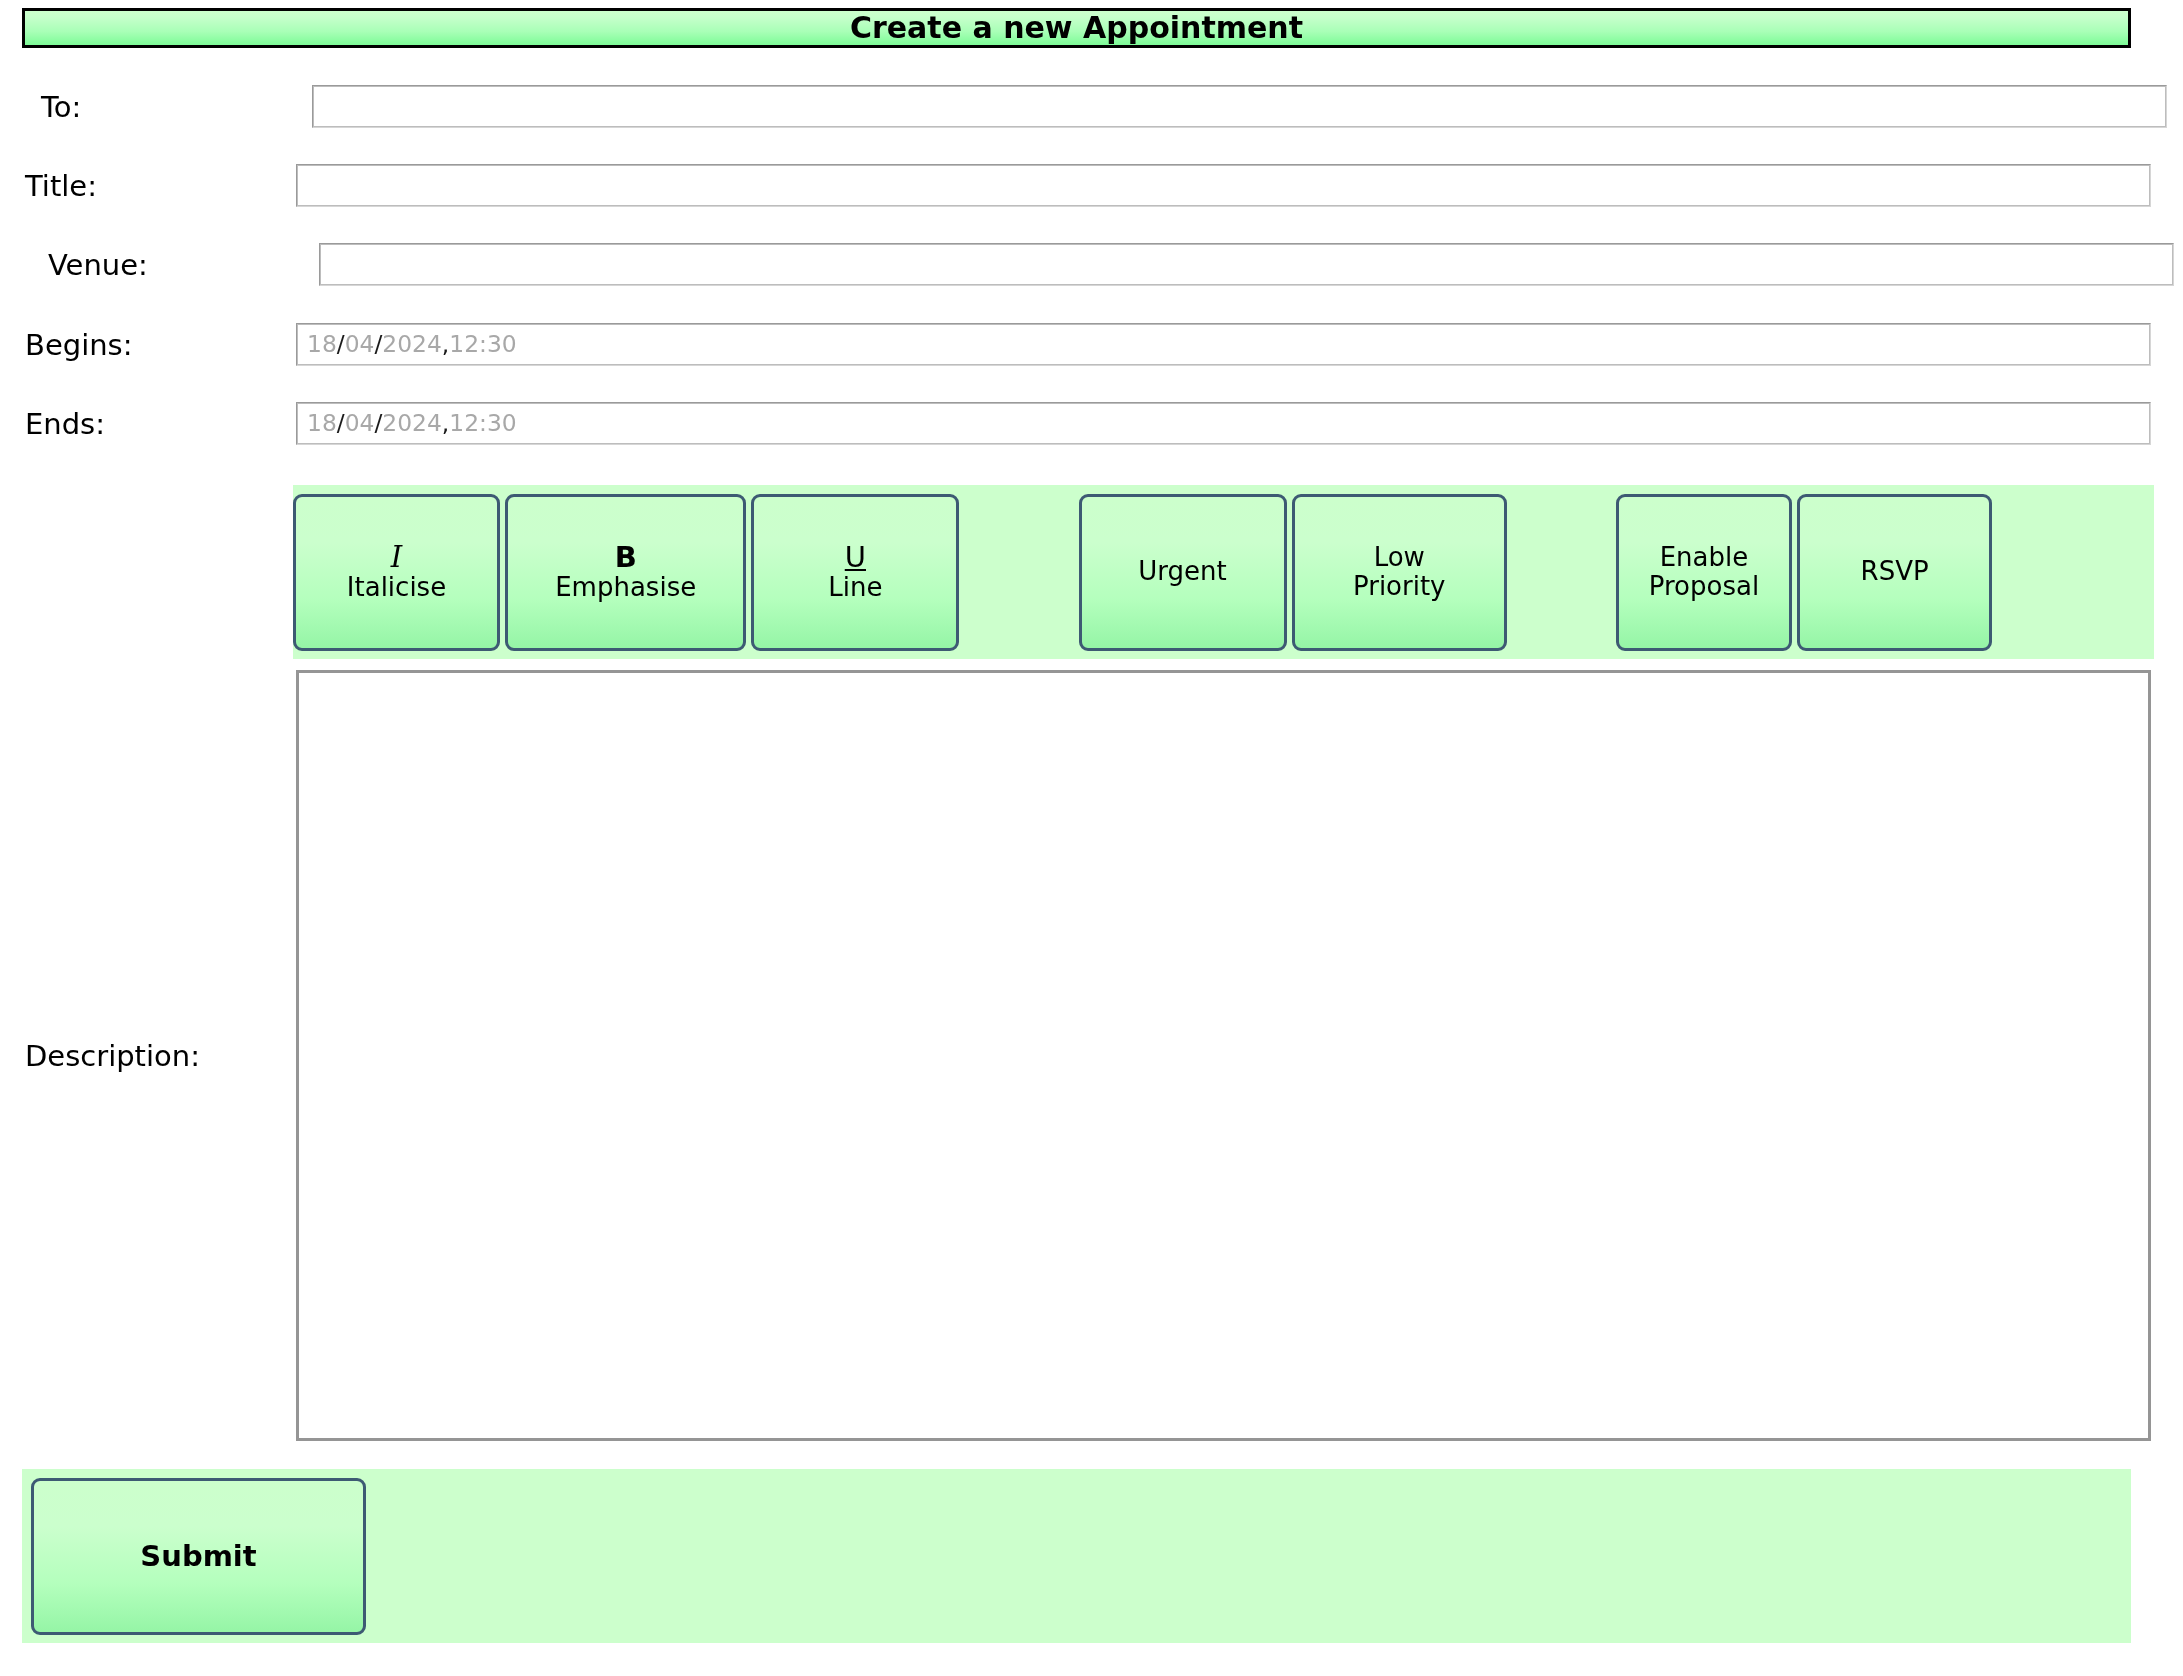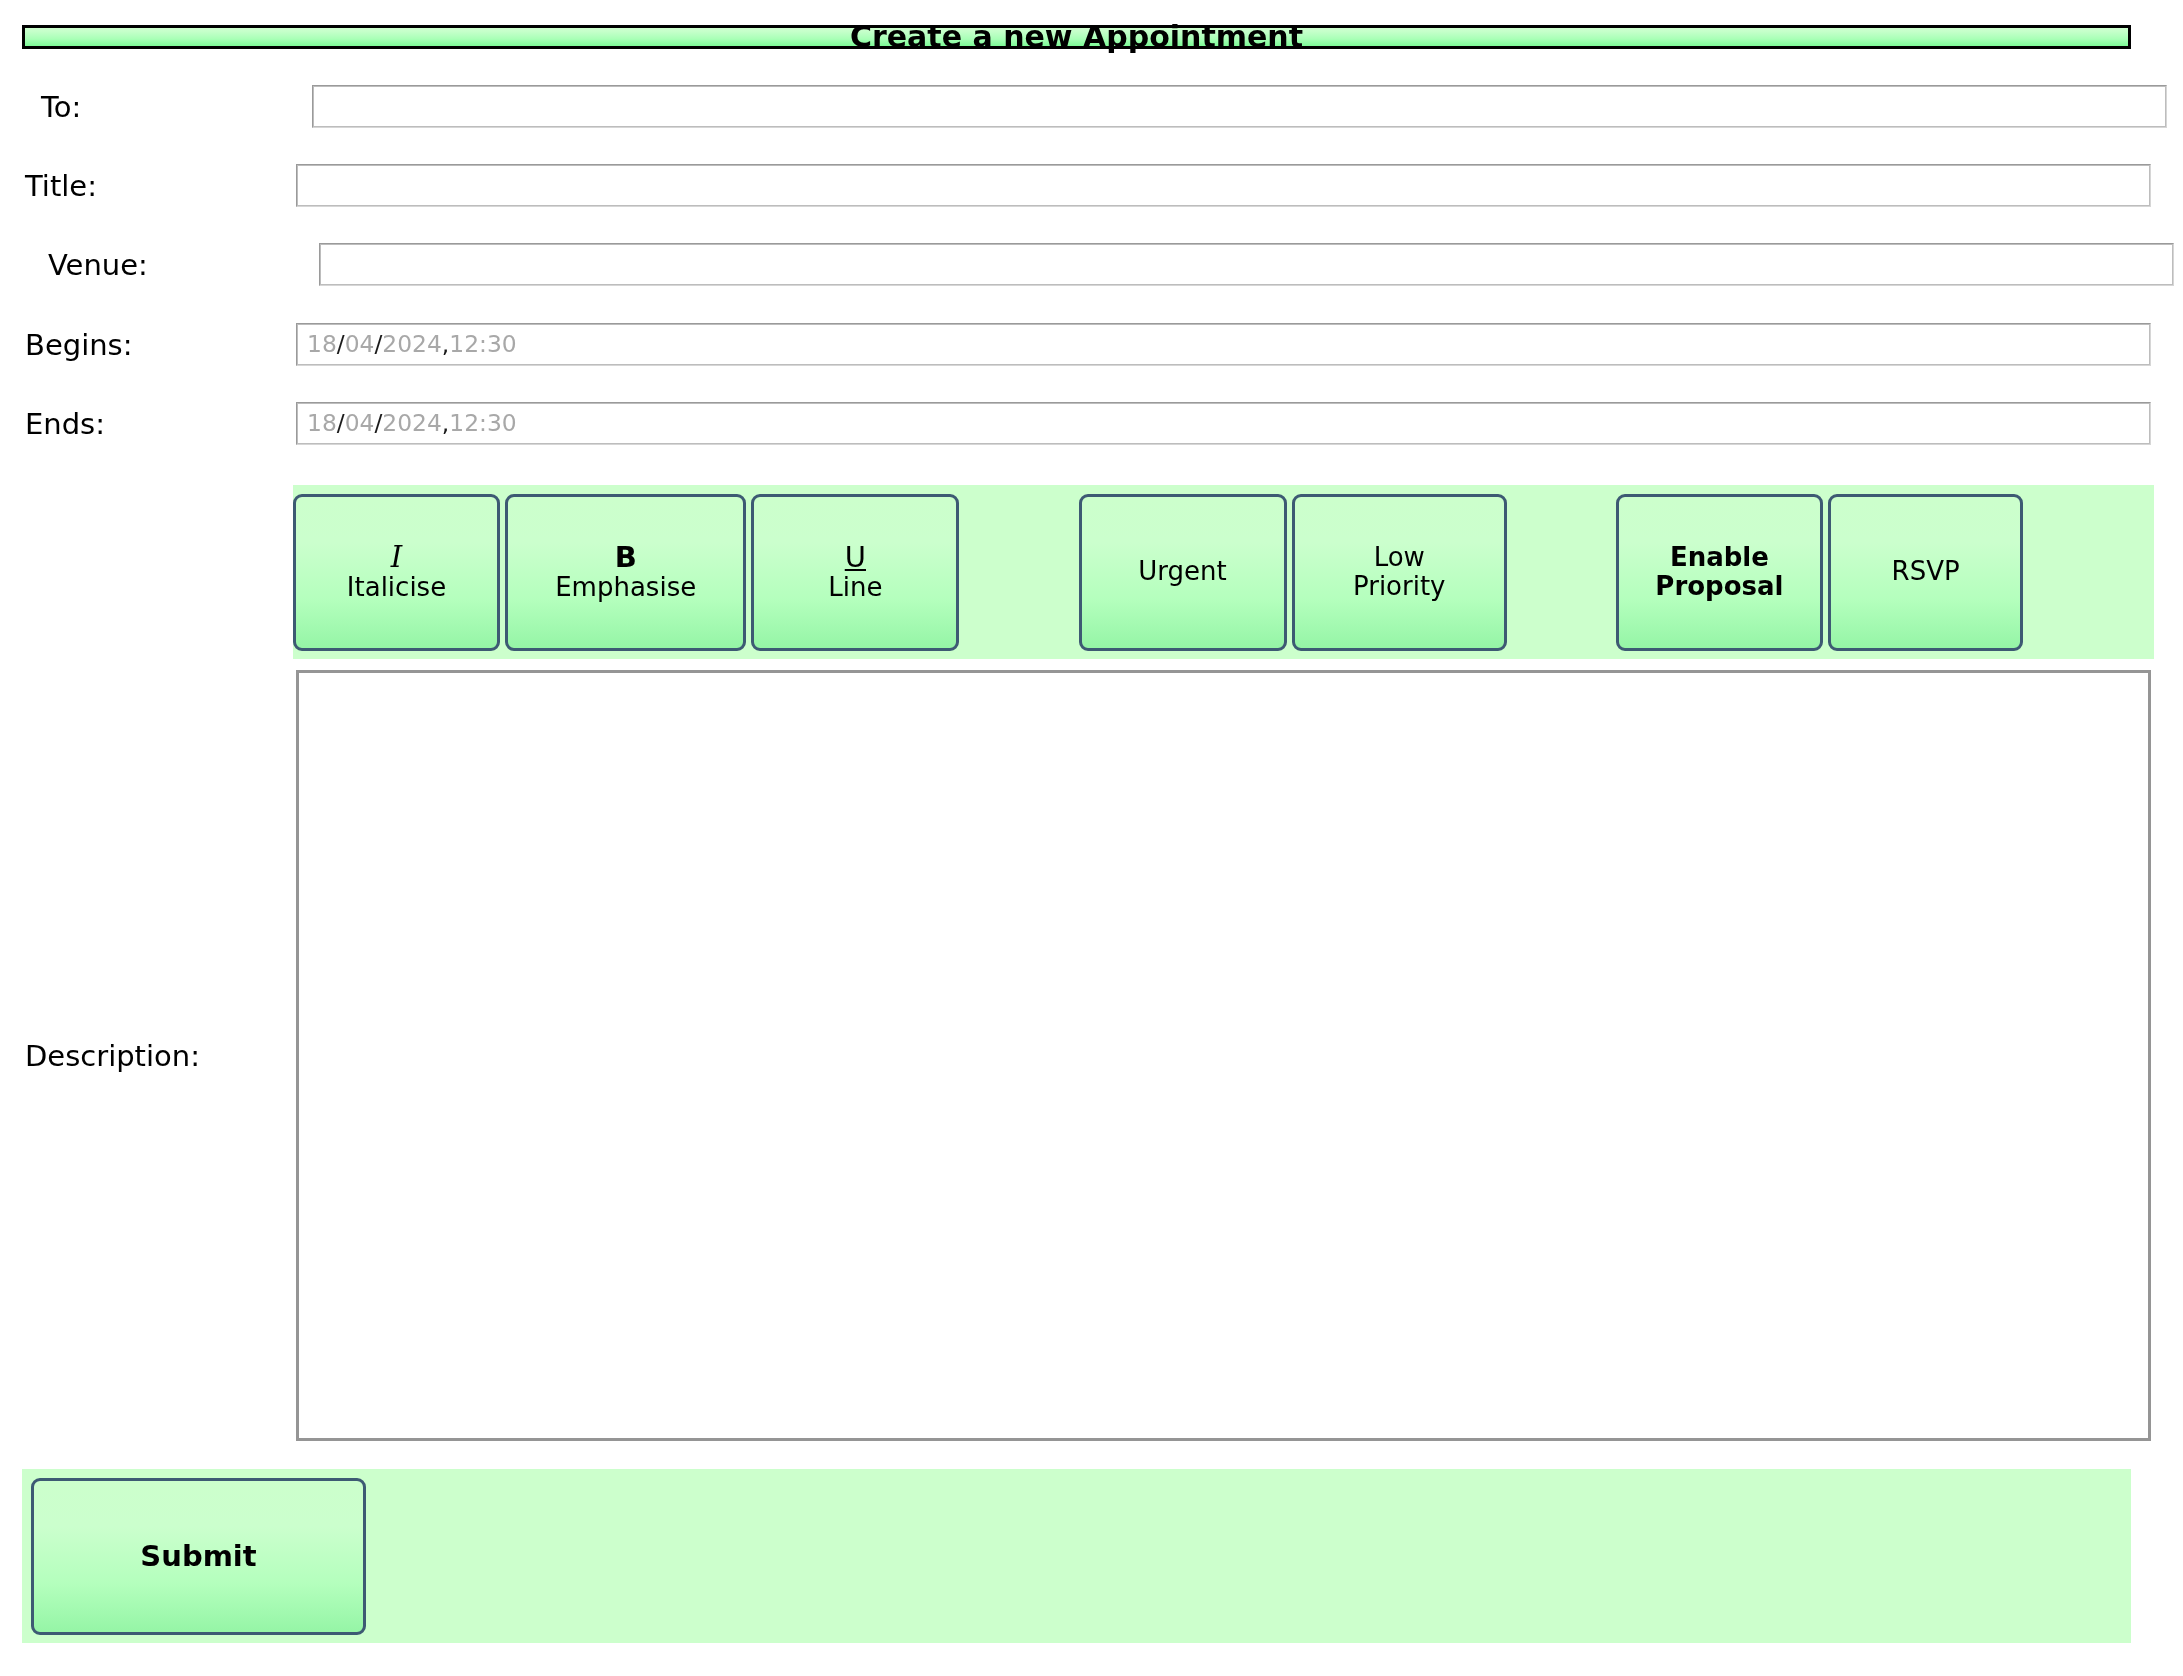--- a/index.html
+++ b/index.html
@@ -11,23 +11,23 @@
     width: 2183px;
     height: 1676px;
     font-family: "DejaVu Sans", sans-serif;
     overflow: hidden;
   }
 
   
   .header-banner {
     position: absolute;
     left: 22px;
-    top: 25px;
+    top: 8px;
     width: 2109px;
-    height: 24px;
+    height: 40px;
     border: 3.9px solid #000000;
     box-sizing: border-box;
     background: linear-gradient(to bottom, #ccffcc 0%, #c6ffcb 18%, #a9ffb7 60%, #7dfb97 100%);
     display: flex;
     align-items: center;
     justify-content: center;
   }
   .header-title {
     font-family: "DejaVu Sans", sans-serif;
     font-size: 30px;
@@ -136,21 +136,21 @@
   .glyph-italic    { font-style: italic; font-family: "DejaVu Serif", serif; }
   .glyph-bold      { font-weight: bold; }
   .glyph-underline { text-decoration: underline; }
   .tool-btn .btn-label { display: block; }
 
   .w-italicise  { width: 207px; }
   .w-emphasise  { width: 241px; }
   .w-underline  { width: 208px; }
   .w-lowpri     { width: 215px; }
   .w-urgent     { width: 208px; }
-  .w-enable     { width: 207px; font-weight: bold; }
+  .w-enable     { width: 176px; }
   .w-rsvp       { width: 195px; }
 
   .toolbar-spacer-a { width: 114px; flex: none; }
   .toolbar-spacer-b { width: 104px; flex: none; }
 
   
   .desc-label {
     position: absolute;
     left: 25px;
     top: 1056px;

